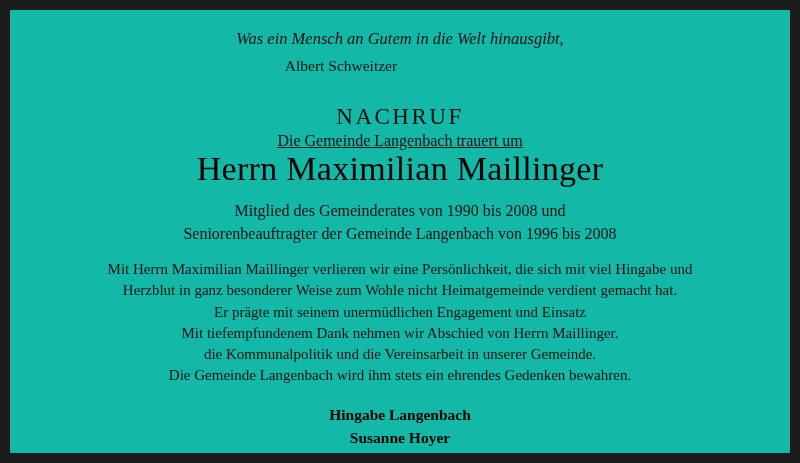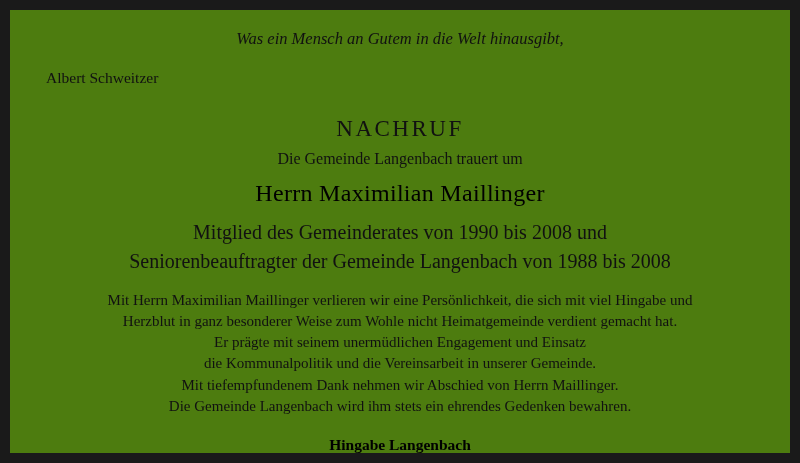--- a/index.html
+++ b/index.html
@@ -18,70 +18,71 @@
     width: 800px;
     height: 463px;
     box-sizing: border-box;
     background: #1a1a1a;
     padding: 10px;
   }
   .inner {
     width: 100%;
     height: 100%;
     box-sizing: border-box;
-    background: #4d7c0f;
+    background: #14b8a6;
     padding: 18px 36px 14px 36px;
     display: flex;
     flex-direction: column;
     align-items: center;
   }
   .quote-block {
     width: 100%;
     text-align: center;
     font-style: italic;
     font-size: 16.5px;
     line-height: 1.38;
     color: #111;
   }
   .quote-line {
     display: block;
     white-space: nowrap;
   }
   .quote-attr {
     display: block;
-    text-align: left;
+    text-align: center;
     padding-right: 118px;
-    margin-top: 16px;
+    margin-top: 4px;
     font-style: normal;
     font-size: 15.5px;
   }
   .heading {
     margin-top: 28px;
     font-size: 23px;
     letter-spacing: 2.5px;
     font-weight: 400;
     color: #111;
   }
   .subheading {
-    margin-top: 8px;
+    margin-top: 2px;
     font-size: 16px;
     color: #111;
+    text-decoration: underline;
   }
   .name {
-    margin-top: 12px;
-    font-size: 24px;
+    margin-top: 0;
+    font-size: 34px;
     font-weight: 400;
     letter-spacing: 0.3px;
     color: #000;
     line-height: 1.1;
   }
   .roles {
     margin-top: 11px;
     text-align: center;
-    font-size: 20px;
+    font-size: 16px;
     line-height: 1.45;
     color: #111;
   }
   .roles span {
     display: block;
   }
   .body-text {
     margin-top: 14px;
     text-align: center;
     font-size: 15px;
@@ -115,29 +116,29 @@
     </div>
 
     <div class="heading">NACHRUF</div>
 
     <div class="subheading">Die Gemeinde Langenbach trauert um</div>
 
     <div class="name">Herrn Maximilian Maillinger</div>
 
     <div class="roles">
       <span>Mitglied des Gemeinderates von 1990 bis 2008 und</span>
-      <span>Seniorenbeauftragter der Gemeinde Langenbach von 1988 bis 2008</span>
+      <span>Seniorenbeauftragter der Gemeinde Langenbach von 1996 bis 2008</span>
     </div>
 
     <div class="body-text">
       <span>Mit Herrn Maximilian Maillinger verlieren wir eine Persönlichkeit, die sich mit viel Hingabe und</span>
       <span>Herzblut in ganz besonderer Weise zum Wohle nicht Heimatgemeinde verdient gemacht hat.</span>
       <span>Er prägte mit seinem unermüdlichen Engagement und Einsatz</span>
+      <span>Mit tiefempfundenem Dank nehmen wir Abschied von Herrn Maillinger.</span>
       <span>die Kommunalpolitik und die Vereinsarbeit in unserer Gemeinde.</span>
-      <span>Mit tiefempfundenem Dank nehmen wir Abschied von Herrn Maillinger.</span>
       <span>Die Gemeinde Langenbach wird ihm stets ein ehrendes Gedenken bewahren.</span>
     </div>
 
     <div class="signature">
       <span>Hingabe Langenbach</span>
       <span>Susanne Hoyer</span>
 
     </div>
 
   </div>

